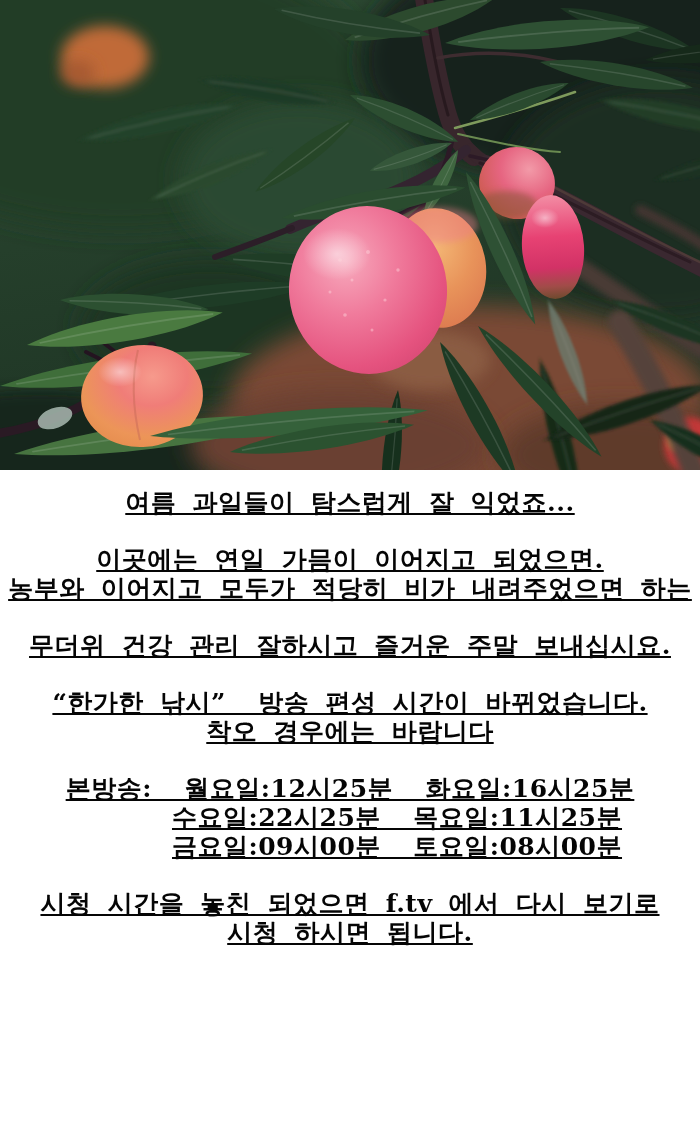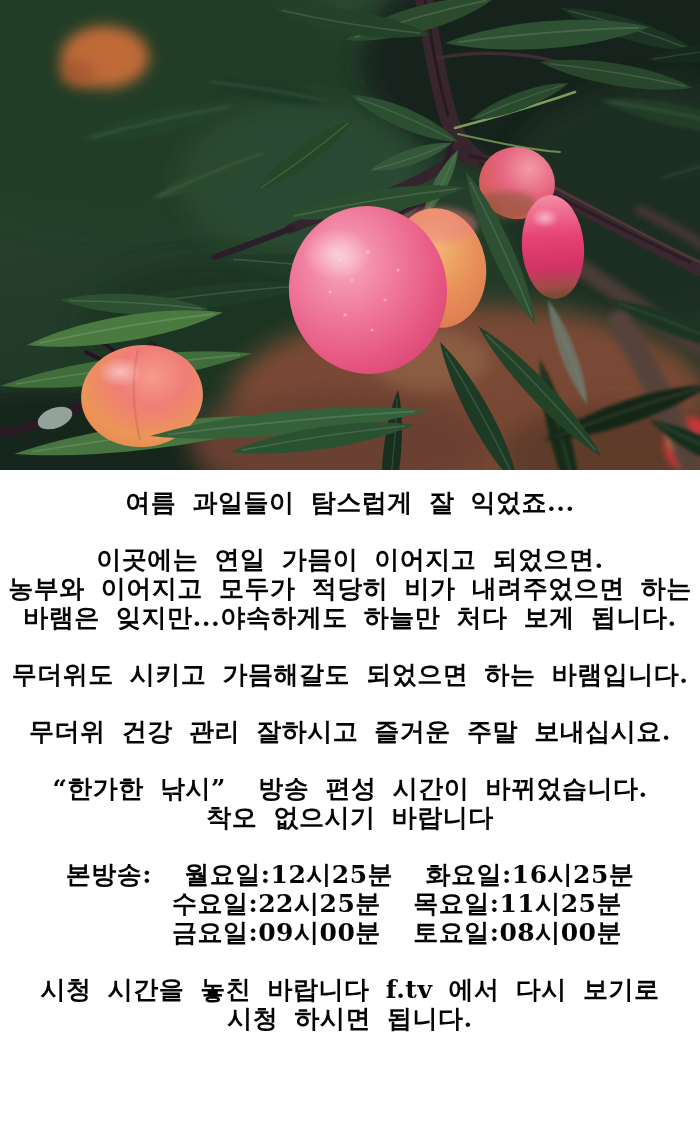--- a/index.html
+++ b/index.html
@@ -5,21 +5,21 @@
   html,body{margin:0;padding:0;background:#ffffff;}
   .page{position:relative;width:700px;height:1134px;margin:0 auto;background:#ffffff;overflow:hidden;
         font-family:"DejaVu Serif","Liberation Serif",serif;}
   .photo{width:700px;height:470px;overflow:hidden;}
   .photo svg{display:block;}
   .content{color:#050505;text-align:center;font-size:25px;line-height:29px;
            letter-spacing:0.5px;word-spacing:7px;font-weight:bold;}
   .para{margin:28px 0 0 0;}
   .para.first{margin-top:18px;}
   .para.gap-lg{}
-  .line{white-space:pre-wrap;}
+  .line{white-space:pre-wrap;text-decoration:underline;}
   .line.indent{transform:translateX(47px);}
 </style>
 </head>
 <body>
 
 <div class="page">
 
   <div class="photo">
     <svg width="700" height="470" viewBox="0 0 700 470" xmlns="http://www.w3.org/2000/svg">
       <defs>
@@ -212,41 +212,39 @@
 
   <div class="content">
 
     <div class="para first">
       <div class="line">여름 과일들이 탐스럽게 잘 익었죠...</div>
     </div>
 
     <div class="para">
       <div class="line">이곳에는 연일 가믐이 이어지고 되었으면.</div>
       <div class="line">농부와 이어지고 모두가 적당히 비가 내려주었으면 하는</div>
-      <div class="line">바램은 잊지만...야속하게도 하늘만 처다 보게 됩니다.</div>
-    </div>
-
-    <div class="para">
-      <div class="line">무더위도 시키고 가믐해갈도 되었으면 하는 바램입니다.</div>
+    </div>
+
+    <div class="para">
     </div>
 
     <div class="para">
       <div class="line">무더위 건강 관리 잘하시고 즐거운 주말 보내십시요.</div>
     </div>
 
     <div class="para gap-lg">
       <div class="line">“한가한 낚시”  방송 편성 시간이 바뀌었습니다.</div>
-      <div class="line">착오 없으시기 바랍니다</div>
+      <div class="line">착오 경우에는 바랍니다</div>
     </div>
 
     <div class="para">
       <div class="line">본방송:  월요일:12시25분  화요일:16시25분</div>
       <div class="line indent">수요일:22시25분  목요일:11시25분</div>
       <div class="line indent">금요일:09시00분  토요일:08시00분</div>
     </div>
 
     <div class="para">
-      <div class="line">시청 시간을 놓친 바랍니다 f.tv 에서 다시 보기로</div>
+      <div class="line">시청 시간을 놓친 되었으면 f.tv 에서 다시 보기로</div>
       <div class="line">시청 하시면 됩니다.</div>
     </div>
 
   </div>
 </div>
 
 </body></html>

